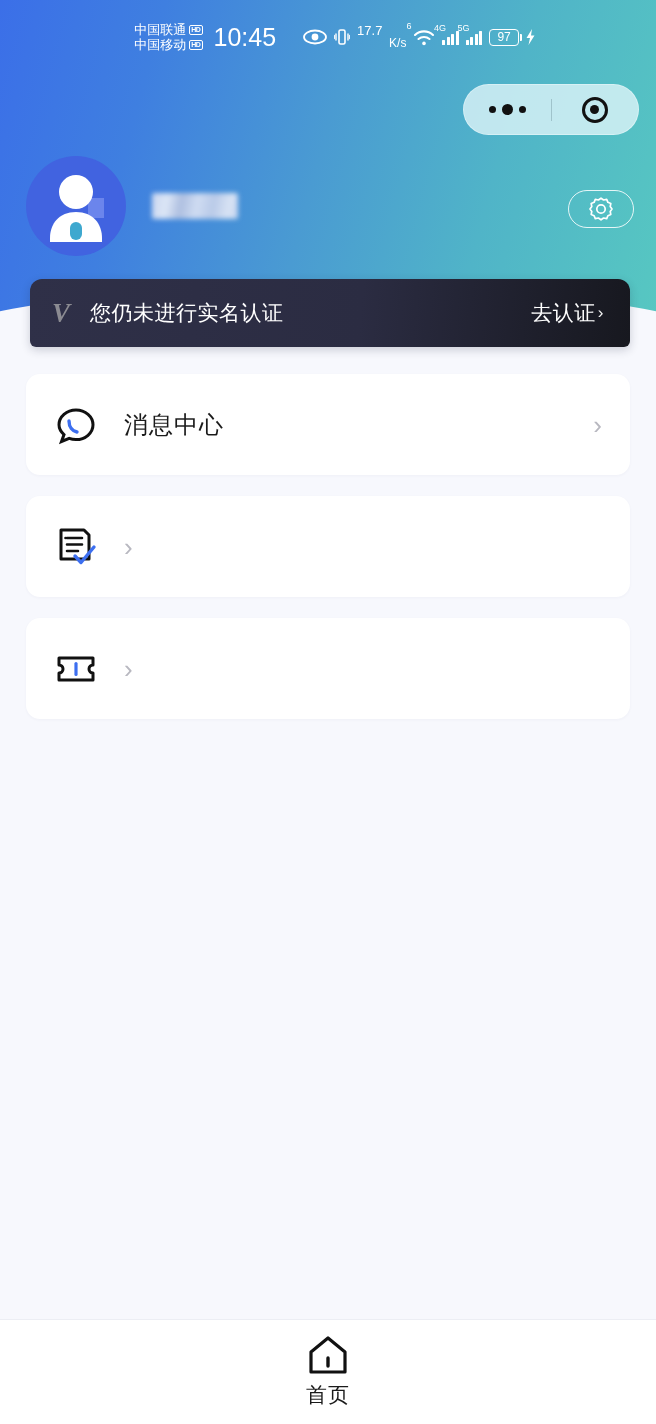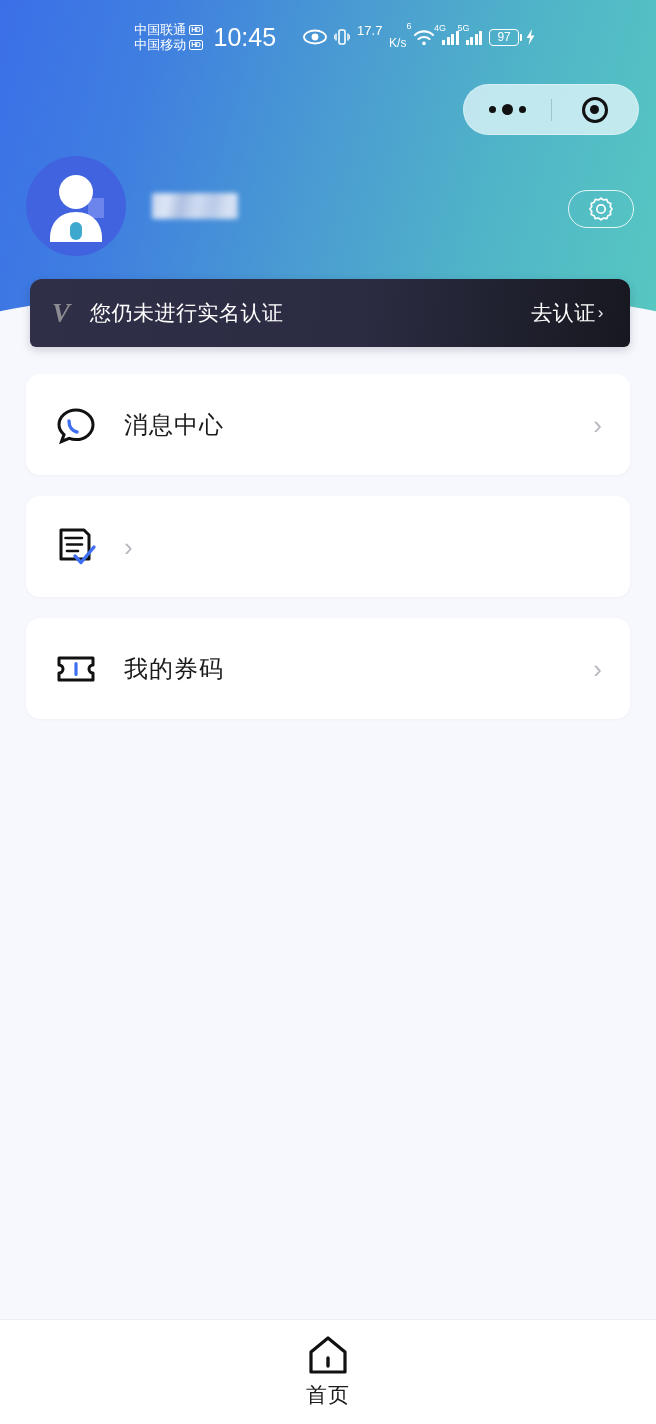--- a/index.html
+++ b/index.html
@@ -466,21 +466,20 @@
       <span class="menu-chev">›</span>
     </div>
 
     <div class="menu-card">
       <div class="menu-icon">
         <svg width="44" height="44" viewBox="0 0 44 44">
           <path d="M5 11 L39 11 L39 18 A4 4 0 0 0 39 26 L39 33 L5 33 L5 26 A4 4 0 0 0 5 18 Z" fill="none" stroke="#111111" stroke-width="3" stroke-linejoin="round"></path>
           <path d="M22 16.5 L22 27.5" stroke="#3d6ff0" stroke-width="3.2" stroke-linecap="round"></path>
         </svg>
       </div>
-      <span class="menu-label">我的券码</span>
       <span class="menu-chev">›</span>
     </div>
 
   </div>
 
   <div class="tabbar">
 
     <div class="tab">
       <div class="tab-icon">
         <svg width="42" height="40" viewBox="0 0 42 40">

